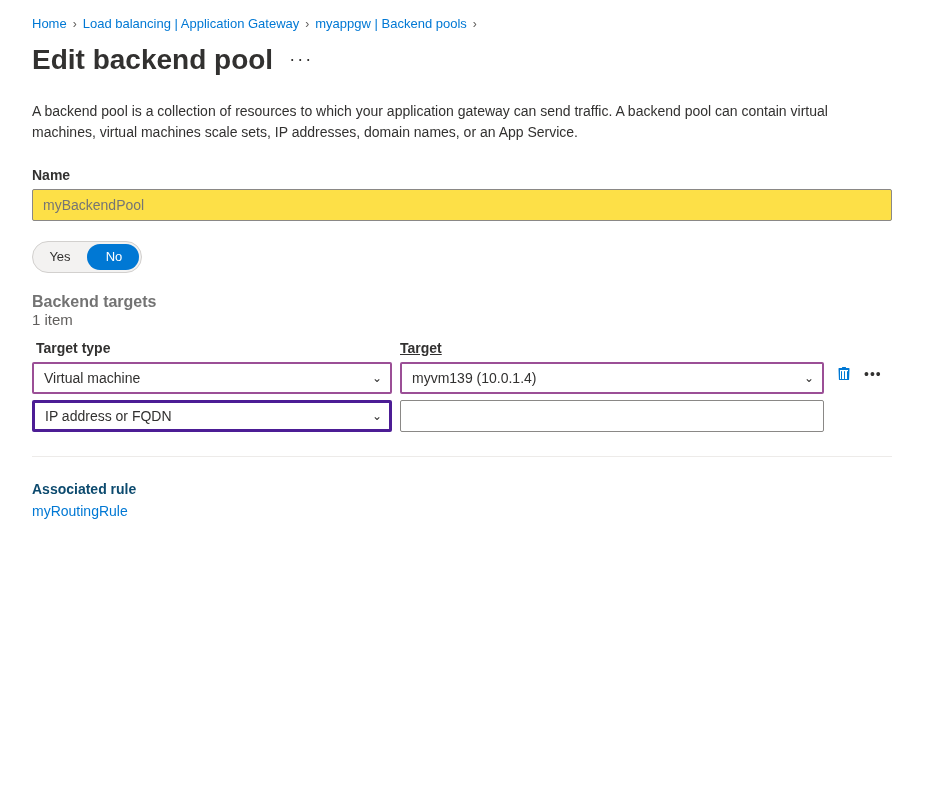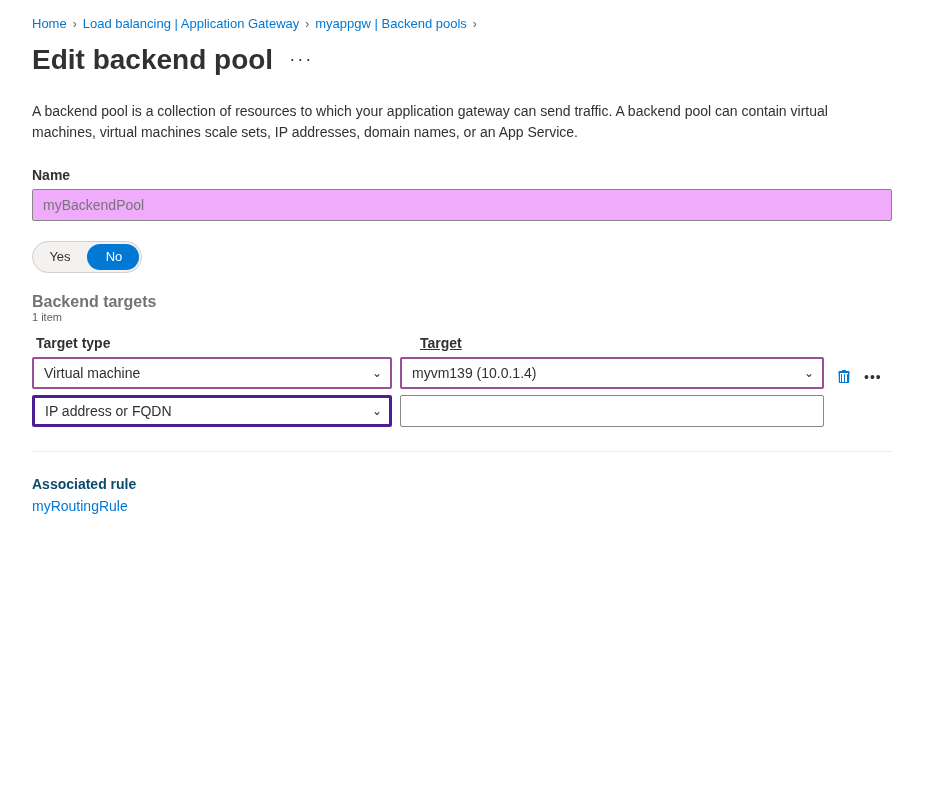--- a/index.html
+++ b/index.html
@@ -91,21 +91,21 @@
 
     .text-input {
       width: 100%;
       max-width: 860px;
       height: 32px;
       padding: 0 10px;
       border: 1px solid #8a8886;
       border-radius: 2px;
       font-size: 14px;
       color: #605e5c;
-      background: #f0abfc;
+      background: #fde047;
       outline: none;
     }
 
     .toggle-section {
       margin-bottom: 20px;
     }
 
     .toggle-label {
       font-size: 14px;
       font-weight: 600;
@@ -160,33 +160,33 @@
       margin-bottom: 24px;
     }
 
     .section-title {
       font-size: 16px;
       font-weight: 700;
       color: #737373;
     }
 
     .item-count {
-      font-size: 11px;
+      font-size: 15px;
       color: #605e5c;
       margin-bottom: 12px;
     }
 
     .targets-table {
       width: 100%;
       max-width: 860px;
     }
 
     .table-header-row {
       display: flex;
-      gap: 24px;
+      gap: 4px;
       margin-bottom: 6px;
       padding: 0 4px;
     }
 
     .col-target-type {
       width: 360px;
       flex-shrink: 0;
     }
 
     .col-target {
@@ -202,21 +202,21 @@
     .table-header {
       font-size: 14px;
       font-weight: 700;
       color: #323130;
     }
 
     .table-row {
       display: flex;
       gap: 8px;
       margin-bottom: 6px;
-      align-items: flex-end;
+      align-items: flex-start;
     }
 
     .select-dropdown {
       width: 100%;
       height: 32px;
       padding: 0 10px;
       border: 3px solid #4c1d95;
       border-radius: 2px;
       font-size: 14px;
       color: #323130;

